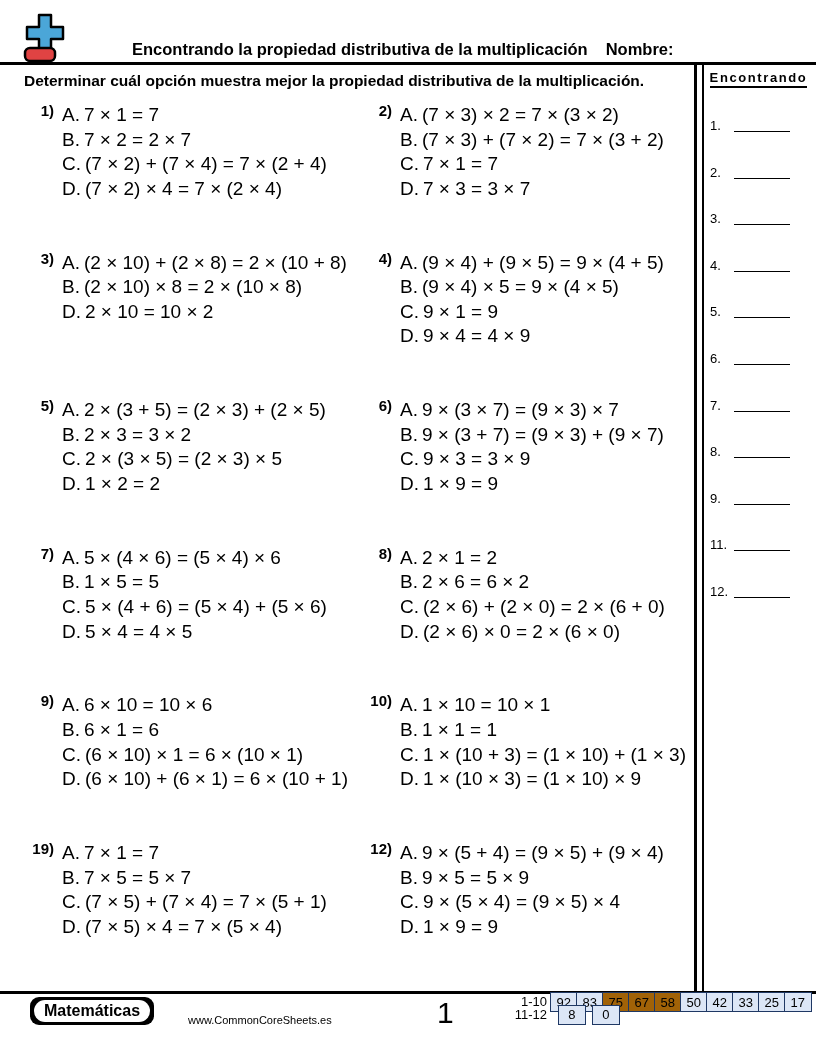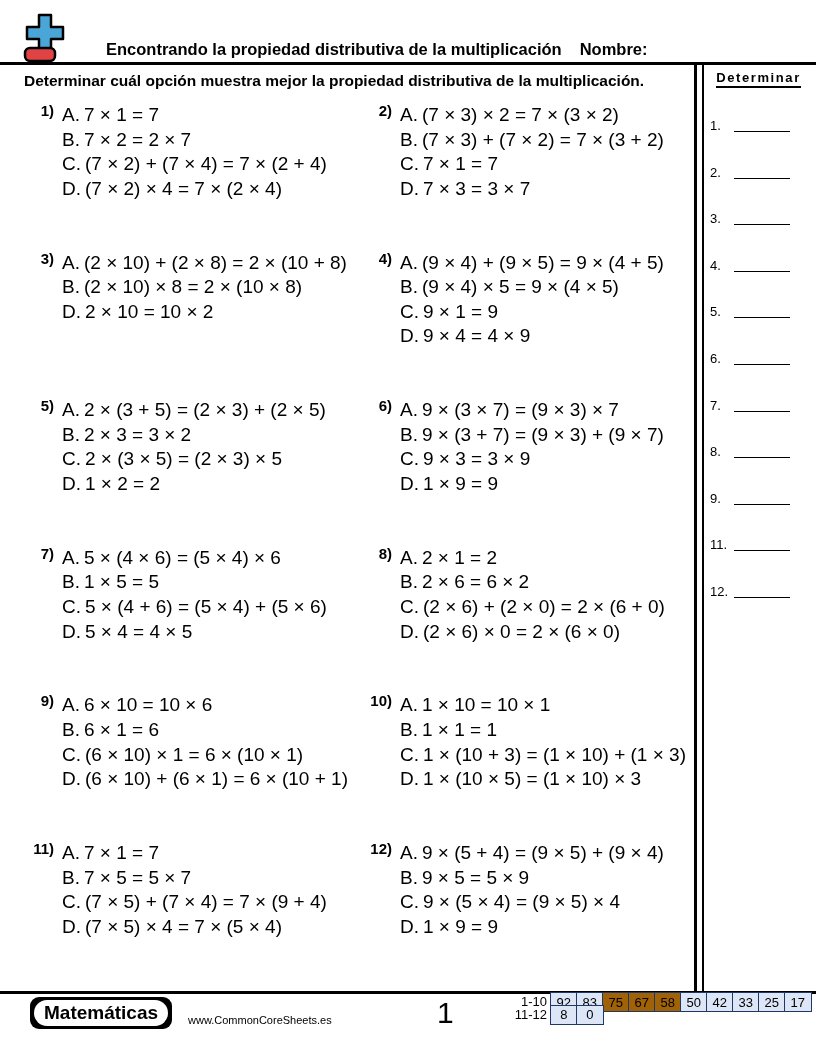--- a/index.html
+++ b/index.html
@@ -1,21 +1,21 @@
 <!DOCTYPE html>
 <html style="--icon-blue: #4BA6D8; --icon-red: #E04343; --score-cell-bg: #DCE6F6; --score-cell-border: #1F3864;"><head>
 <meta charset="utf-8">
 <style>
   html,body{margin:0;padding:0;background:#fff;}
   body{width:816px;height:1056px;font-family:"Liberation Sans",sans-serif;color:#000;}
   .page{position:relative;width:816px;height:1056px;background:#fff;overflow:hidden;}
 
   
   .plus-icon{position:absolute;left:22px;top:12px;width:46px;height:52px;}
-  .title-row{position:absolute;left:106px;top:40px;font-size:16.5px;font-weight:600;white-space:nowrap;}
+  .title-row{position:absolute;left:132px;top:40px;font-size:16.5px;font-weight:600;white-space:nowrap;}
   .name-label{margin-left:18px;}
   .top-rule{position:absolute;left:0;top:62px;width:816px;height:3px;background:#000;}
   .instruction{position:absolute;left:24px;top:72px;width:665px;font-weight:700;font-size:15.5px;}
 
   
   .problems{position:absolute;left:24px;top:100px;width:676px;display:grid;
             grid-template-columns:338px 338px;grid-template-rows:repeat(6,147.6px);}
   .problem{display:flex;align-items:flex-start;padding-top:3px;}
   .pnum{width:30px;min-width:30px;text-align:right;font-weight:700;font-size:15px;margin-right:8px;position:relative;top:-1px;}
   .opt-line{font-size:19px;line-height:24.6px;white-space:nowrap;}
@@ -28,26 +28,26 @@
   .answers-title{margin:8px auto 0;width:fit-content;font-weight:700;font-size:13px;
                  letter-spacing:1.6px;border-bottom:2px solid #000;padding-bottom:1px;}
   .answers-list{position:absolute;left:9px;top:54px;right:6px;}
   .answer-item{height:44.6px;display:flex;align-items:flex-start;padding-top:2px;}
   .answer-num{font-size:13px;width:22px;}
   .answer-line{width:56px;height:13px;border-bottom:1.5px solid #000;margin-left:2px;}
 
   
   .footer-rule{position:absolute;left:0;top:991px;width:816px;height:3px;background:#000;}
   .brand{position:absolute;left:30px;top:997px;background:#000;border-radius:9px;padding:3px 4px;display:flex;}
-  .brand-pill{background:#fff;border-radius:15px;padding:2px 10px;font-weight:700;font-size:19px;}
+  .brand-pill{background:#fff;border-radius:15px;padding:2px 10px;font-weight:700;font-size:16px;}
   .site{position:absolute;left:188px;top:1014px;font-size:11px;}
   .page-num{position:absolute;left:437px;top:996px;font-size:30px;}
   .score-grid{position:absolute;left:505px;top:992px;width:311px;}
   .score-row{display:flex;height:14px;}
-  .score-row + .score-row{margin-top:-1.5px;}
+  .score-row + .score-row{margin-top:-1.5px;gap:8px;}
   .score-label{width:45px;min-width:45px;text-align:right;padding-right:3px;font-size:13px;
                line-height:20px;box-sizing:border-box;}
   .score-cell{width:27.5px;min-width:27.5px;height:20px;box-sizing:border-box;
               border:1.5px solid var(--score-cell-border,#1F3864);font-size:13px;
               display:flex;align-items:center;justify-content:center;background:#a16207;}
   .score-cell + .score-cell{margin-left:-1.5px;}
   .score-cell.hl{background:var(--score-cell-bg,#DCE6F6);}
 </style>
 </head>
 <body>
@@ -149,47 +149,47 @@
           <div class="opt-line"><span class="olabel">C.</span><span>(6 × 10) × 1 = 6 × (10 × 1)</span></div>
           <div class="opt-line"><span class="olabel">D.</span><span>(6 × 10) + (6 × 1) = 6 × (10 + 1)</span></div>
         </div>
       </div>
       <div class="problem">
         <div class="pnum">10)</div>
         <div class="opts">
           <div class="opt-line"><span class="olabel">A.</span><span>1 × 10 = 10 × 1</span></div>
           <div class="opt-line"><span class="olabel">B.</span><span>1 × 1 = 1</span></div>
           <div class="opt-line"><span class="olabel">C.</span><span>1 × (10 + 3) = (1 × 10) + (1 × 3)</span></div>
-          <div class="opt-line"><span class="olabel">D.</span><span>1 × (10 × 5) = (1 × 10) × 3</span></div>
-        </div>
-      </div>
-      <div class="problem">
-        <div class="pnum">11)</div>
+          <div class="opt-line"><span class="olabel">D.</span><span>1 × (10 × 3) = (1 × 10) × 9</span></div>
+        </div>
+      </div>
+      <div class="problem">
+        <div class="pnum">19)</div>
         <div class="opts">
           <div class="opt-line"><span class="olabel">A.</span><span>7 × 1 = 7</span></div>
           <div class="opt-line"><span class="olabel">B.</span><span>7 × 5 = 5 × 7</span></div>
-          <div class="opt-line"><span class="olabel">C.</span><span>(7 × 5) + (7 × 4) = 7 × (9 + 4)</span></div>
+          <div class="opt-line"><span class="olabel">C.</span><span>(7 × 5) + (7 × 4) = 7 × (5 + 1)</span></div>
           <div class="opt-line"><span class="olabel">D.</span><span>(7 × 5) × 4 = 7 × (5 × 4)</span></div>
         </div>
       </div>
       <div class="problem">
         <div class="pnum">12)</div>
         <div class="opts">
           <div class="opt-line"><span class="olabel">A.</span><span>9 × (5 + 4) = (9 × 5) + (9 × 4)</span></div>
           <div class="opt-line"><span class="olabel">B.</span><span>9 × 5 = 5 × 9</span></div>
           <div class="opt-line"><span class="olabel">C.</span><span>9 × (5 × 4) = (9 × 5) × 4</span></div>
           <div class="opt-line"><span class="olabel">D.</span><span>1 × 9 = 9</span></div>
         </div>
       </div>
     </div>
 
   <div class="sidebar-rule"></div>
 
   <aside class="answers-panel">
-    <div class="answers-title">Determinar</div>
+    <div class="answers-title">Encontrando</div>
     <div class="answers-list">
         <div class="answer-item">
           <span class="answer-num">1.</span>
           <span class="answer-line"></span>
         </div>
         <div class="answer-item">
           <span class="answer-num">2.</span>
           <span class="answer-line"></span>
         </div>
         <div class="answer-item">

